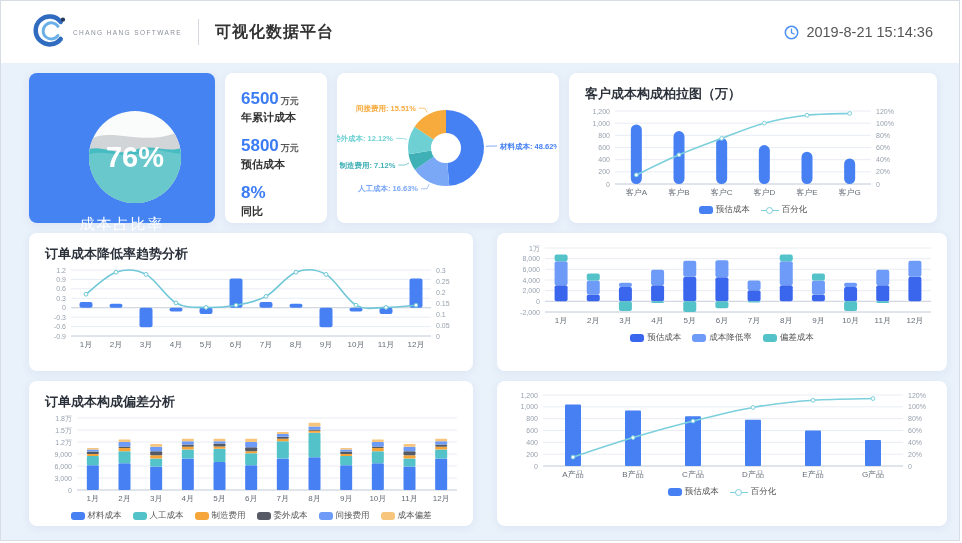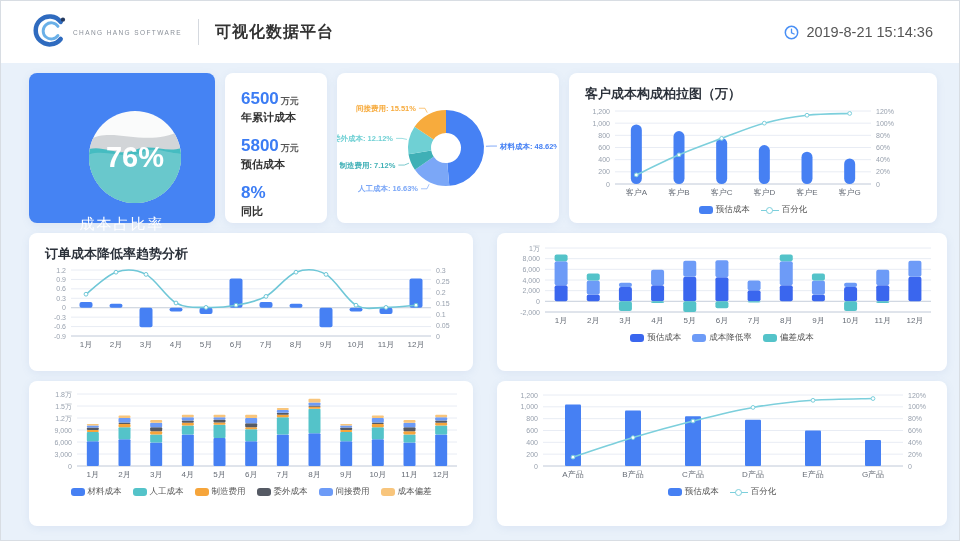--- a/index.html
+++ b/index.html
@@ -345,20 +345,21 @@
             <span class="lg-item">
               <span class="lg-rect" style="--c: #54c3c9;"></span>
               <span>偏差成本</span>
             </span>
           </div>
       </div>
     </div>
 
     <div class="row row2">
       <div class="card card-composition">
+        <div class="card-title">订单成本构成偏差分析</div>
         <svg id="chart-cost-composition" width="428" height="92">
             <line x1="40" x2="420" y1="77" y2="77" stroke="#e8ecf4" stroke-width="1"></line>
             <text x="35" y="79.5" text-anchor="end" class="tick">0</text>
             <line x1="40" x2="420" y1="65" y2="65" stroke="#e8ecf4" stroke-width="1"></line>
             <text x="35" y="67.5" text-anchor="end" class="tick">3,000</text>
             <line x1="40" x2="420" y1="53" y2="53" stroke="#e8ecf4" stroke-width="1"></line>
             <text x="35" y="55.5" text-anchor="end" class="tick">6,000</text>
             <line x1="40" x2="420" y1="41" y2="41" stroke="#e8ecf4" stroke-width="1"></line>
             <text x="35" y="43.5" text-anchor="end" class="tick">9,000</text>
             <line x1="40" x2="420" y1="29" y2="29" stroke="#e8ecf4" stroke-width="1"></line>

